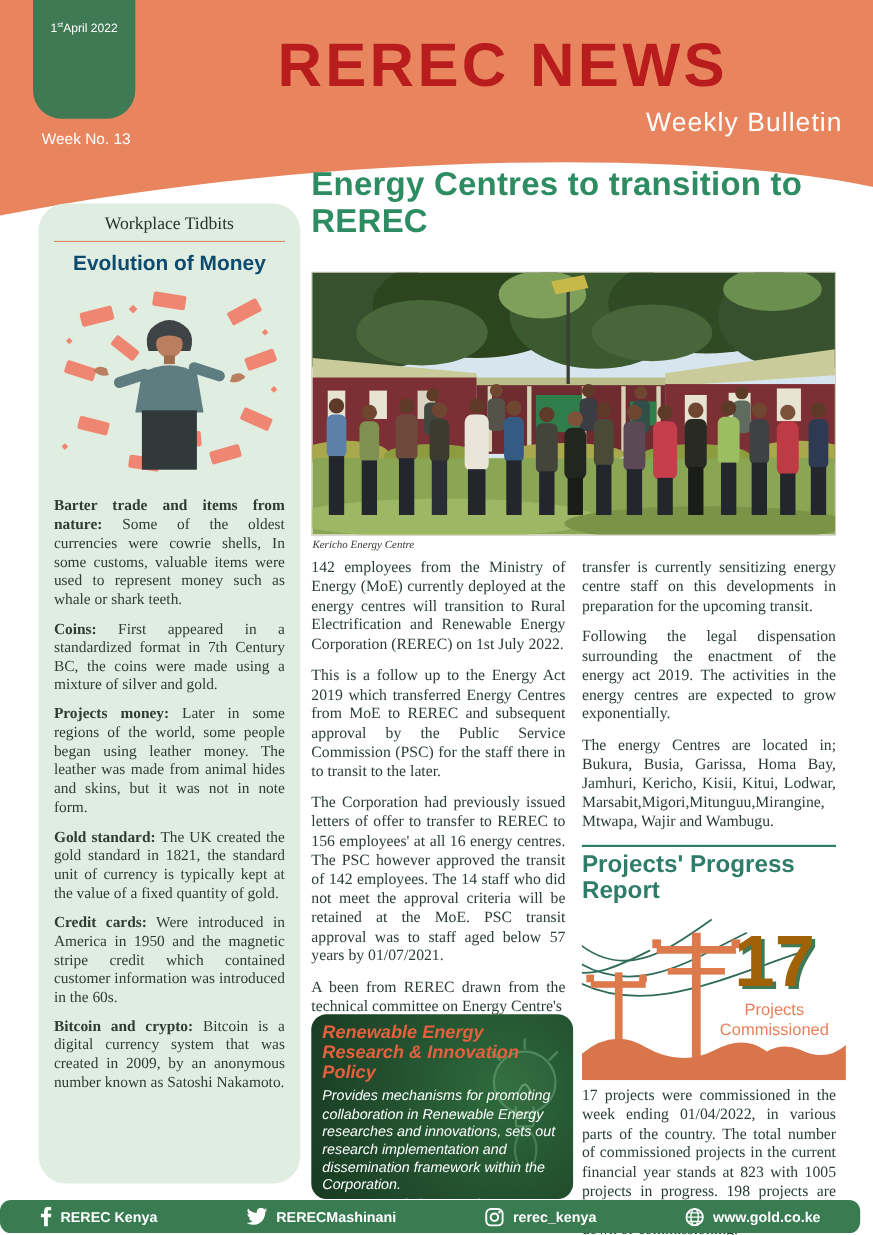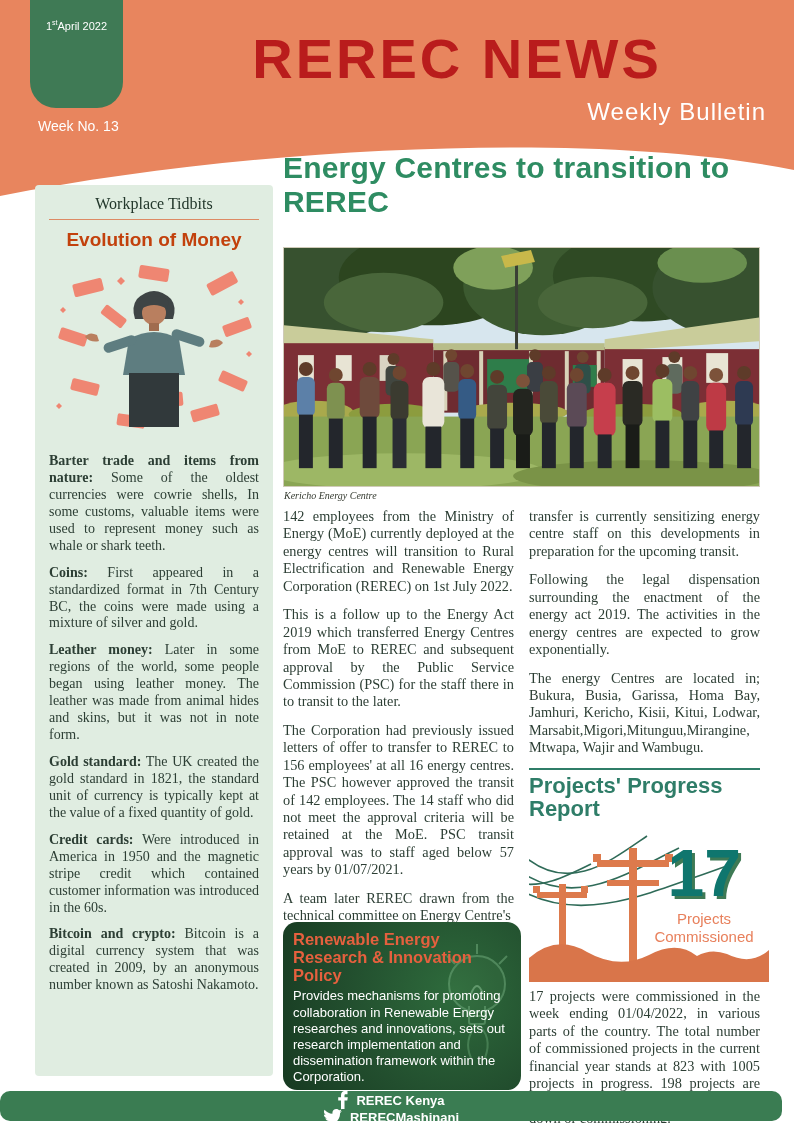--- a/index.html
+++ b/index.html
@@ -29,24 +29,24 @@
     font-family:"Liberation Sans",sans-serif; font-size:24px; letter-spacing:1px;
   }
   .week-no {
     position:absolute; left:38px; top:118px; color:#fff;
     font-family:"Liberation Sans",sans-serif; font-size:14px;
   }
 
   
   .sidebar {
     position:absolute; left:35px; top:185px; width:238px; height:891px;
-    background:#e0ede1; border-radius:4px; padding:10px 14px 8px 14px; overflow:hidden;
+    background:#e0ede1; border-radius:25px; padding:10px 14px 8px 14px; overflow:hidden;
   }
   .kicker { text-align:center; font-size:16px; color:#22372b; padding-bottom:6px; border-bottom:1px solid #dd8a64; }
-  .sb-title { text-align:center; font-family:"Liberation Sans",sans-serif; font-weight:bold; font-size:19px; color:#c2410c; margin-top:9px; }
+  .sb-title { text-align:center; font-family:"Liberation Sans",sans-serif; font-weight:bold; font-size:19px; color:#0c4a6e; margin-top:9px; }
   .money-art { display:block; margin:4px auto 2px auto; }
   .sb-item { font-size:14px; line-height:1.21; text-align:justify; margin-top:10px; color:#2c3e34; }
   .sb-item b { font-family:"Liberation Serif",serif; }
 
   
   .headline {
     position:absolute; left:283px; top:151px; width:485px;
     font-family:"Liberation Sans",sans-serif; font-weight:bold;
     font-size:30px; line-height:1.13; color:#2e8c62; letter-spacing:.2px;
   }
@@ -61,43 +61,44 @@
   
   .progress-head {
     border-top:2px solid #2f7d68; padding-top:4px; margin-top:2px;
     font-family:"Liberation Sans",sans-serif; font-weight:bold;
     font-size:22px; line-height:1.05; color:#2f7d68; text-align:left;
   }
   .progress-art { position:relative; width:240px; height:160px; margin-top:2px; }
   .big-number {
     position:absolute; right:28px; top:18px;
     font-family:"Liberation Sans",sans-serif; font-weight:bold; font-size:66px;
-    color:#0f766e; text-shadow:3px 3px 0 #3e7a55; line-height:1;
+    color:#a16207; text-shadow:3px 3px 0 #3e7a55; line-height:1;
   }
   .big-label {
     position:absolute; right:0px; top:88px; width:130px; text-align:center;
     font-family:"Liberation Sans",sans-serif; font-size:15px; color:#e8805c; line-height:1.2;
   }
 
   
   .policy {
     position:absolute; left:283px; top:922px; width:238px; height:168px;
     border-radius:14px; overflow:hidden; padding:8px 10px 6px 10px;
     background:radial-gradient(circle at 72% 42%, #2e6b3c 0%, #224e2e 55%, #173a21 100%);
+    font-style:italic;
   }
   .policy-title { font-family:"Liberation Sans",sans-serif; font-weight:bold; font-size:16.5px; line-height:1.1; color:#e5603e; position:relative; z-index:2; }
   .policy-body { font-family:"Liberation Sans",sans-serif; font-size:13px; line-height:1.24; color:#ffffff; margin-top:4px; position:relative; z-index:2; }
   .policy-note { font-family:"Liberation Sans",sans-serif; font-weight:bold; font-size:10.5px; line-height:1.25; color:#ffffff; text-align:center; margin-top:3px; position:relative; z-index:2; }
   .bulb-art { position:absolute; right:2px; top:20px; z-index:1; opacity:.55; }
 
   
   .footer {
     position:absolute; left:0; right:12px; bottom:2px; height:30px;
     background:#3a7c52; border-radius:10px;
-    display:flex; align-items:center; justify-content:space-between; padding:0 36px;flex-direction:column;
+    display:flex; align-items:center; justify-content:space-between; padding:0 36px;
   }
   .f-item { display:flex; align-items:center; gap:8px; color:#fff; font-family:"Liberation Sans",sans-serif; font-weight:bold; font-size:13px; cursor:pointer; }
   .f-item svg { display:block; }
 </style>
 </head>
 <body>
 
 <div class="page">
 
   <svg class="header-wave" viewBox="0 0 794 210" aria-hidden="true">
@@ -146,21 +147,21 @@
         <rect x="52" y="84" width="34" height="10" rx="5" transform="rotate(-18 69 89)" fill="#5e7d80"></rect>
         <rect x="120" y="78" width="34" height="10" rx="5" transform="rotate(18 137 83)" fill="#5e7d80"></rect>
         <path d="M46 80 q-8 -4 -12 2 q6 6 14 4 z" fill="#b97f5f"></path>
         <path d="M160 86 q8 -4 12 2 q-6 6 -14 4 z" fill="#b97f5f"></path>
         <rect x="78" y="118" width="50" height="54" fill="#31393b"></rect>
       </g>
     </svg>
 
     <p class="sb-item"><b>Barter trade and items from nature:</b> <span>Some of the oldest currencies were cowrie shells, In some customs, valuable items were used to represent money such as whale or shark teeth.</span></p>
     <p class="sb-item"><b>Coins:</b> <span>First appeared in a standardized format in 7th Century BC, the coins were made using a mixture of silver and gold.</span></p>
-    <p class="sb-item"><b>Leather money:</b> <span>Later in some regions of the world, some people began using leather money. The leather was made from animal hides and skins, but it was not in note form.</span></p>
+    <p class="sb-item"><b>Projects money:</b> <span>Later in some regions of the world, some people began using leather money. The leather was made from animal hides and skins, but it was not in note form.</span></p>
     <p class="sb-item"><b>Gold standard:</b> <span>The UK created the gold standard in 1821, the standard unit of currency is typically kept at the value of a fixed quantity of gold.</span></p>
     <p class="sb-item"><b>Credit cards:</b> <span>Were introduced in America in 1950 and the magnetic stripe credit which contained customer information was introduced in the 60s.</span></p>
     <p class="sb-item"><b>Bitcoin and crypto:</b> <span>Bitcoin is a digital currency system that was created in 2009, by an anonymous number known as Satoshi Nakamoto.</span></p>
   </div>
 
   <h1 class="headline">Energy Centres to transition to REREC</h1>
 
   <svg class="photo" viewBox="0 0 477 240" preserveAspectRatio="none" aria-hidden="true">
     <rect width="477" height="240" fill="#d7e6ee"></rect>
     <rect x="200" y="0" width="120" height="60" fill="#e9f2f6"></rect>
@@ -319,21 +320,21 @@
           <rect x="-7" y="178" width="14" height="44" fill="#23262c"></rect>
         </g>
     </g>
   </svg>
   <div class="caption">Kericho Energy Centre</div>
 
   <div class="col col1">
     <p>142 employees from the Ministry of Energy (MoE) currently deployed at the energy centres will transition to Rural Electrification and Renewable Energy Corporation (REREC) on 1st July 2022.</p>
     <p>This is a follow up to the Energy Act 2019 which transferred Energy Centres from MoE to REREC and subsequent approval by the Public Service Commission (PSC) for the staff there in to transit to the later.</p>
     <p>The Corporation had previously issued letters of offer to transfer to REREC to 156 employees' at all 16 energy centres. The PSC however approved the transit of 142 employees. The 14 staff who did not meet the approval criteria will be retained at the MoE. PSC transit approval was to staff aged below 57 years by 01/07/2021.</p>
-    <p>A team later REREC drawn from the technical committee on Energy Centre's</p>
+    <p>A been from REREC drawn from the technical committee on Energy Centre's</p>
   </div>
 
   <div class="col col2">
     <p>transfer is currently sensitizing energy centre staff on this  developments in preparation for the upcoming transit.</p>
     <p>Following the legal dispensation surrounding the enactment of the energy act 2019. The activities in the energy centres are expected to grow exponentially.</p>
     <p>The energy Centres are located in; Bukura, Busia, Garissa, Homa Bay, Jamhuri, Kericho, Kisii, Kitui, Lodwar, Marsabit,Migori,Mitunguu,Mirangine, Mtwapa, Wajir and Wambugu.</p>
 
     <div class="progress-head">Projects' Progress Report</div>
 
     <div class="progress-art">

